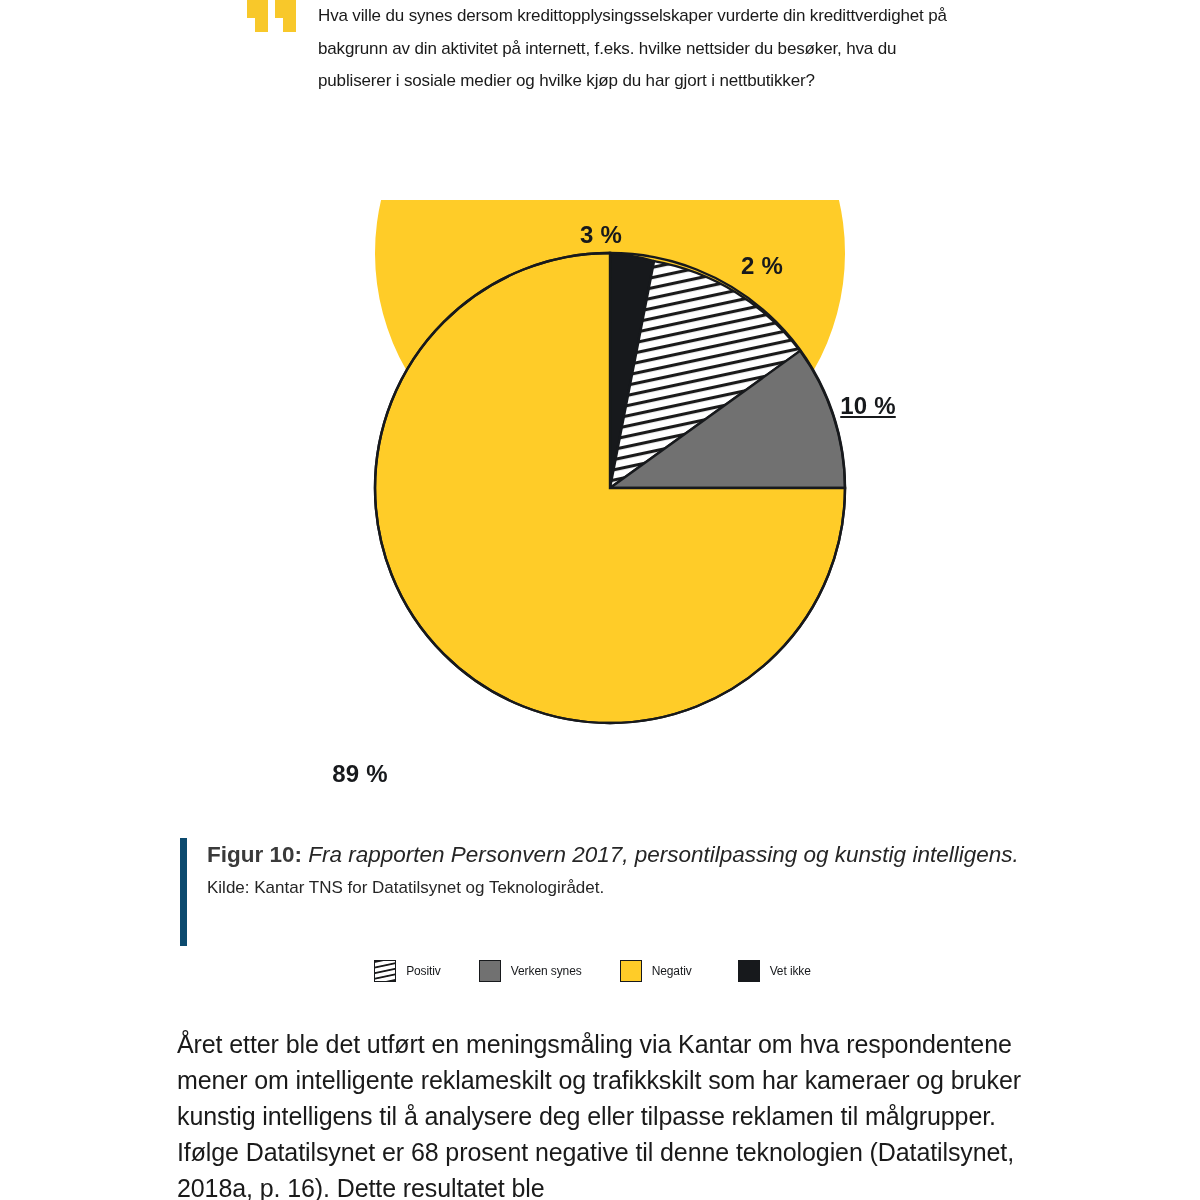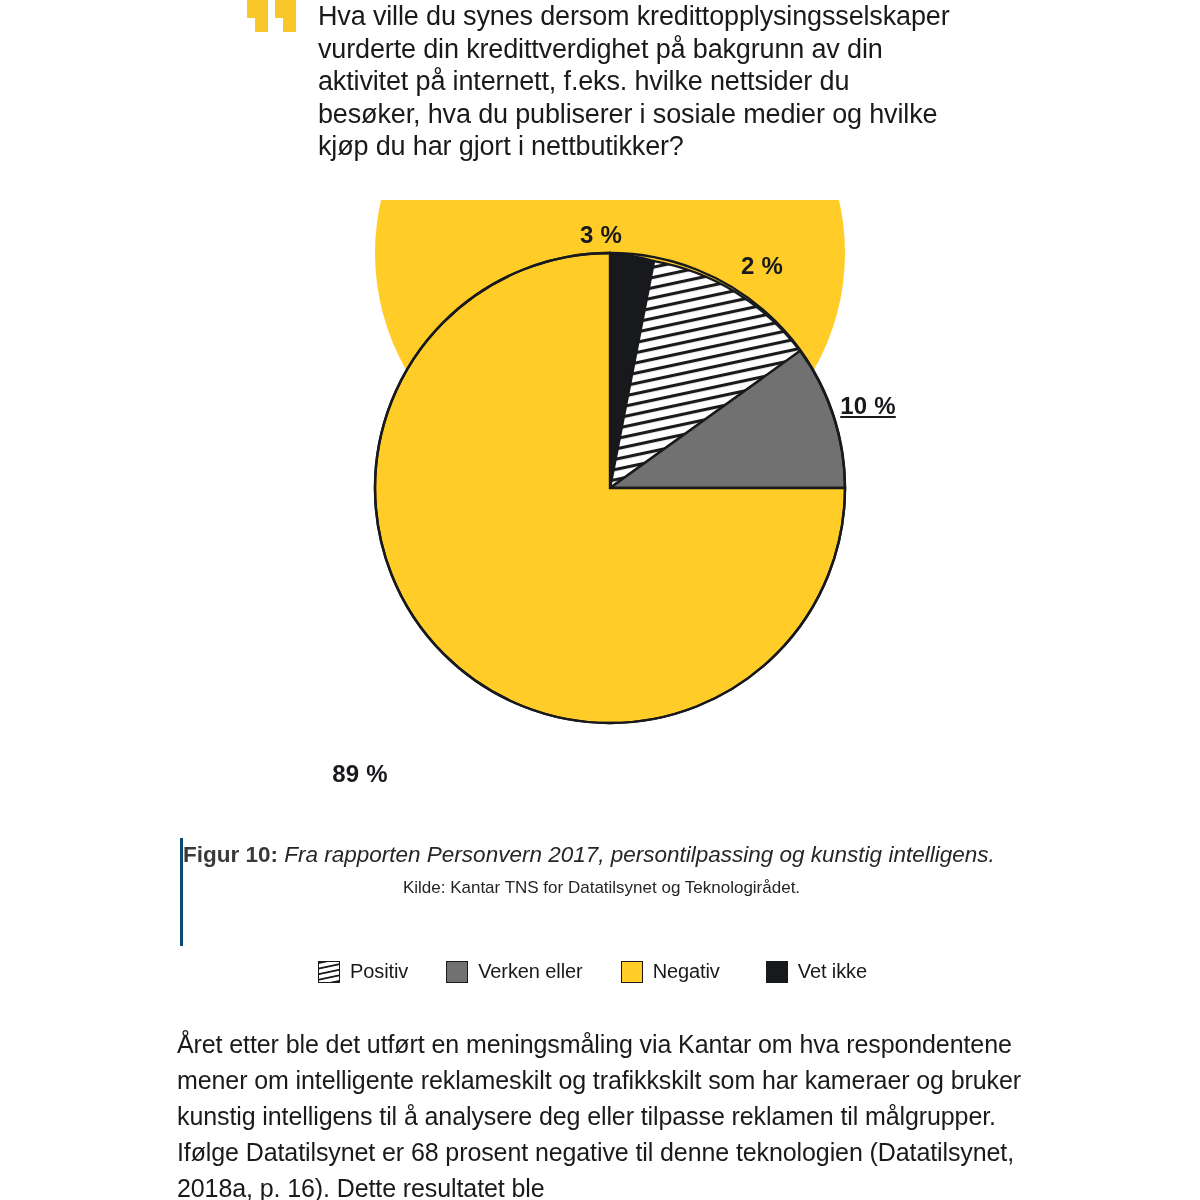--- a/index.html
+++ b/index.html
@@ -46,21 +46,21 @@
     bottom: 0;
     width: 8px;
     height: 14px;
     background: #ffffff;
   }
   .quote-text {
     position: absolute;
     left: 318px;
     top: 0px;
     width: 640px;
-    font-size: 27px;
+    font-size: 17px;
     line-height: 32.5px;
     letter-spacing: -0.15px;
     color: #1a1a1a;
   }
 
   
   .chart-area {
     position: absolute;
     left: 0;
     top: 200px;
@@ -104,33 +104,34 @@
   .legend-item:last-child { margin-right: 15px; padding-left: 8px; }
   .legend-swatch {
     width: 22px;
     height: 22px;
     border: 1.6px solid #17191c;
     box-sizing: border-box;
     margin-right: 10px;
     flex: 0 0 auto;
   }
   .legend-label {
-    font-size: 20px;
+    font-size: 12px;
     color: #17191c;
     letter-spacing: -0.1px;
     white-space: nowrap;
   }
 
   
   .figure-caption {
     position: absolute;
     left: 180px;
     top: 838px;
     width: 840px;
-    border-left: 3px solid #0c4a6e;
+    border-left: 7px solid #0c4a6e;
+    padding-left: 20px;
     box-sizing: border-box;
     min-height: 108px;
   }
   .cap-main {
     font-size: 22.5px;
     line-height: 33px;
     color: #262626;
     margin: 0 0 6px 0;
   }
   .cap-label {
@@ -139,21 +140,20 @@
   }
   .cap-title {
     font-style: italic;
     color: #262626;
   }
   .cap-source {
     font-size: 17px;
     line-height: 22px;
     color: #262626;
     margin: 0;
-    text-align: center;
   }
 
   
   .body-copy {
     position: absolute;
     left: 177px;
     top: 1026px;
     width: 860px;
     font-size: 25px;
     line-height: 36px;
@@ -211,21 +211,21 @@
       <span class="legend-swatch">
         <svg width="100%" height="100%" viewBox="0 0 22 22" preserveAspectRatio="none">
           <rect x="0" y="0" width="22" height="22" fill="url(#hatchPatternLegend)"></rect>
         </svg>
       </span>
       <span class="legend-label">Positiv</span>
     </div>
 
     <div class="legend-item">
       <span class="legend-swatch" style="background:#717171;"></span>
-      <span class="legend-label">Verken eller</span>
+      <span class="legend-label">Verken synes</span>
     </div>
 
     <div class="legend-item">
       <span class="legend-swatch" style="background:#FFCC28;"></span>
       <span class="legend-label">Negativ</span>
     </div>
 
     <div class="legend-item">
       <span class="legend-swatch" style="background:#17191C;"></span>
       <span class="legend-label">Vet ikke</span>

